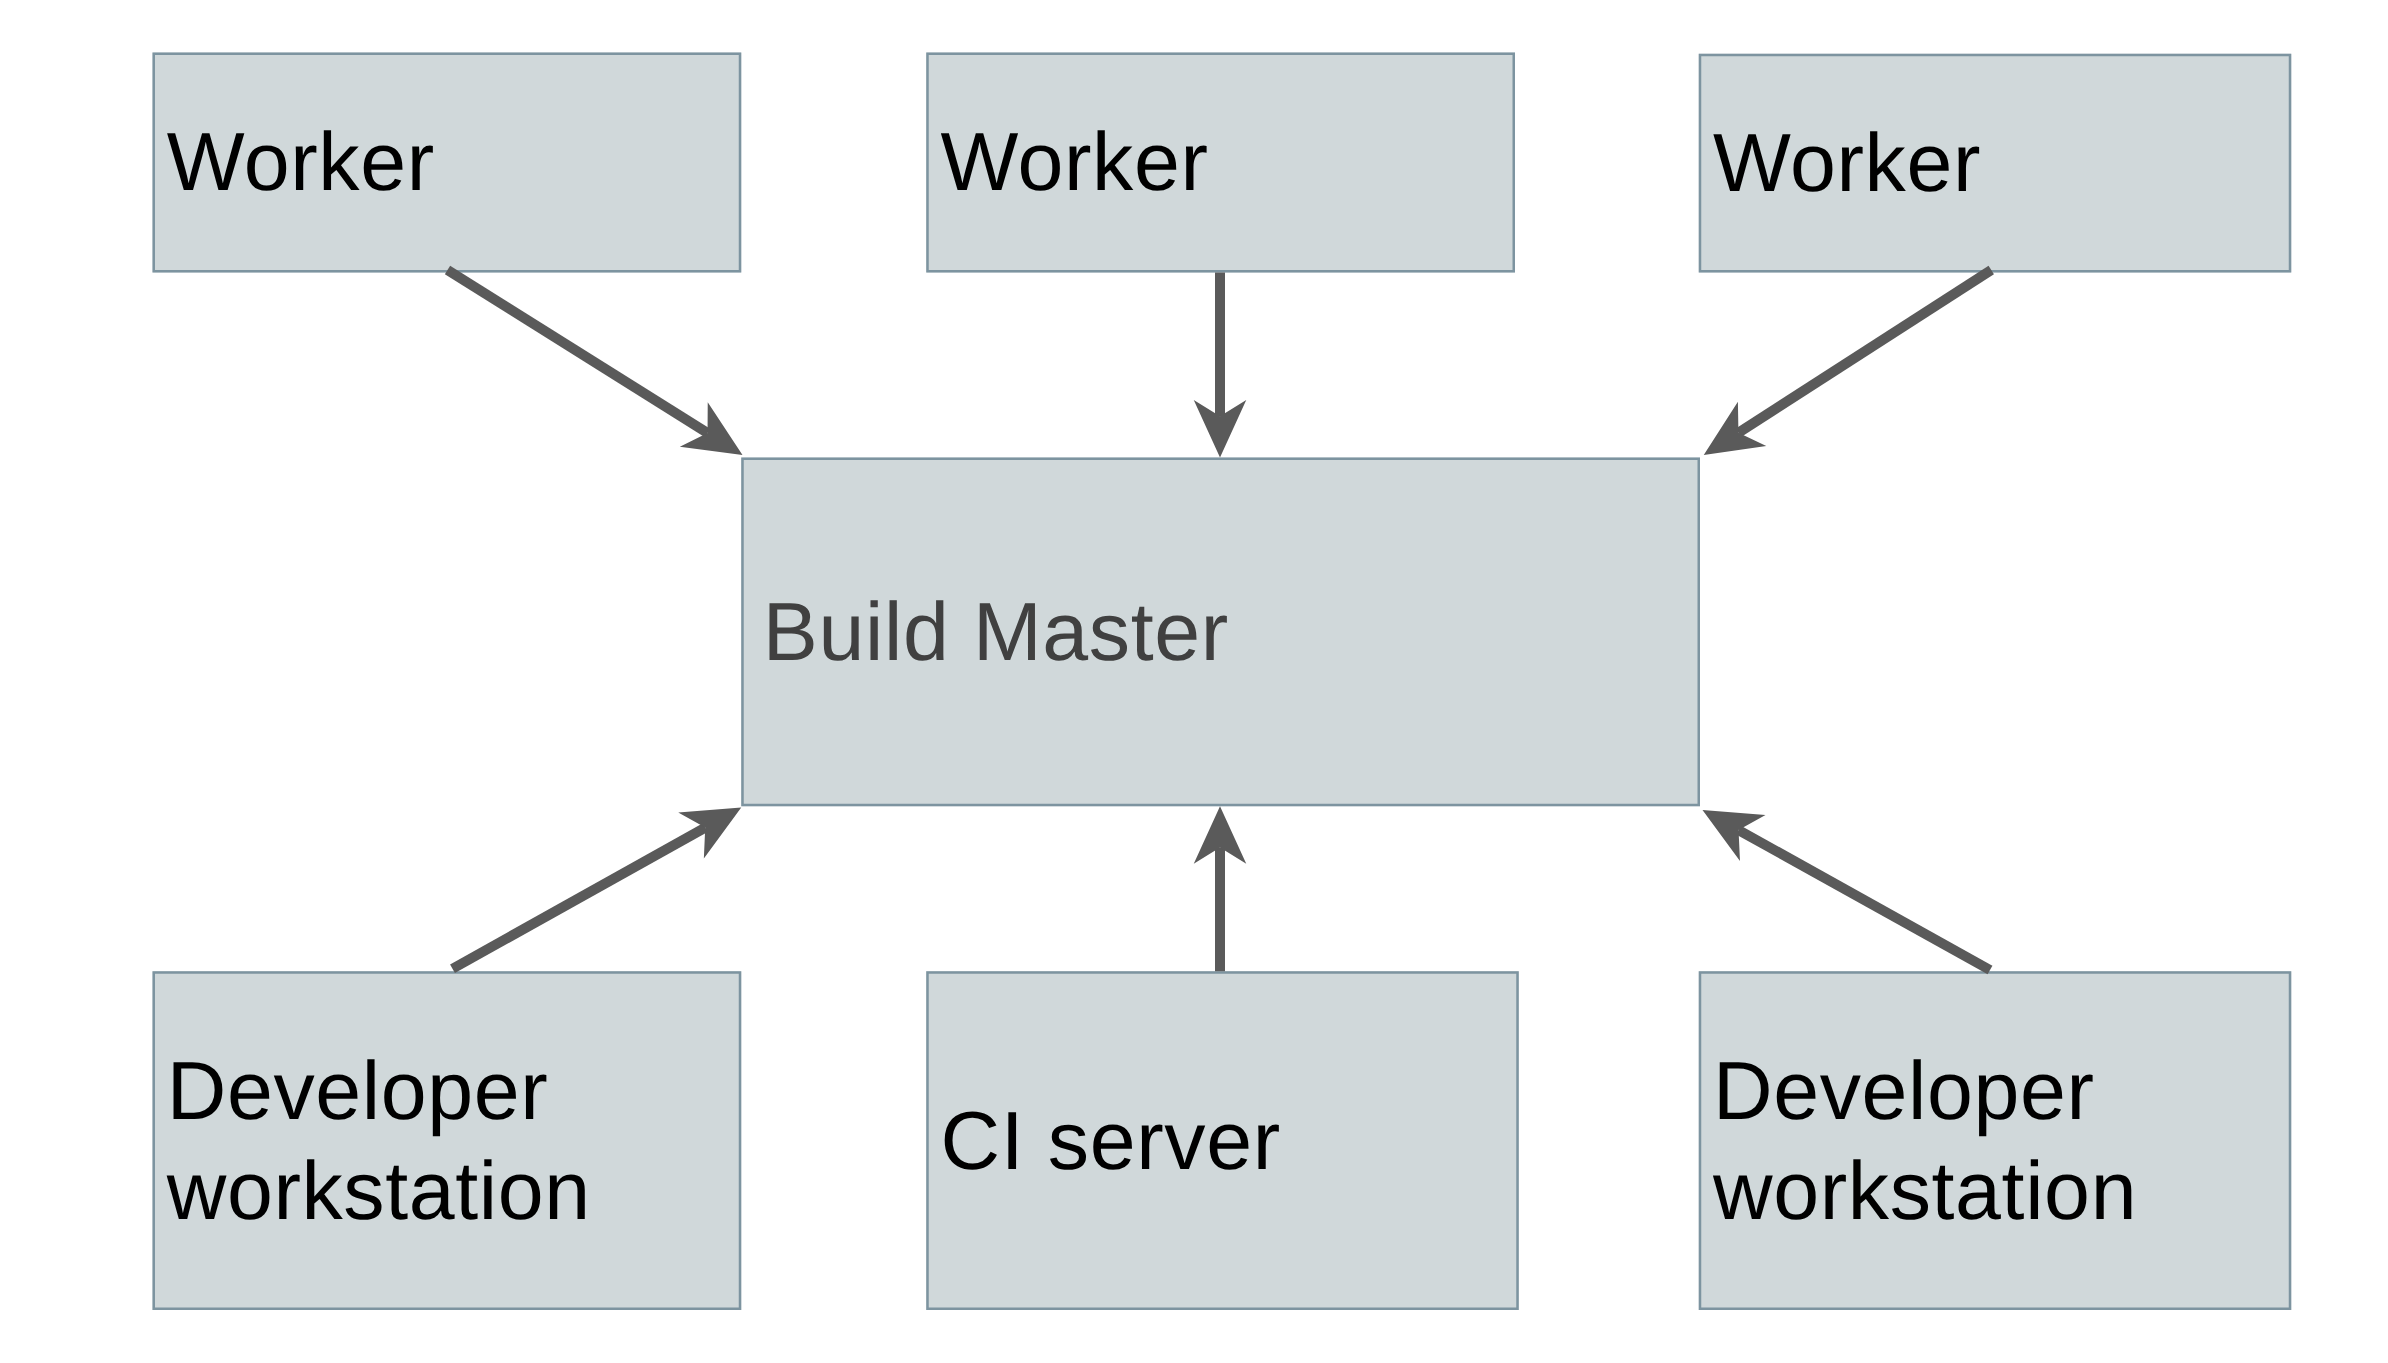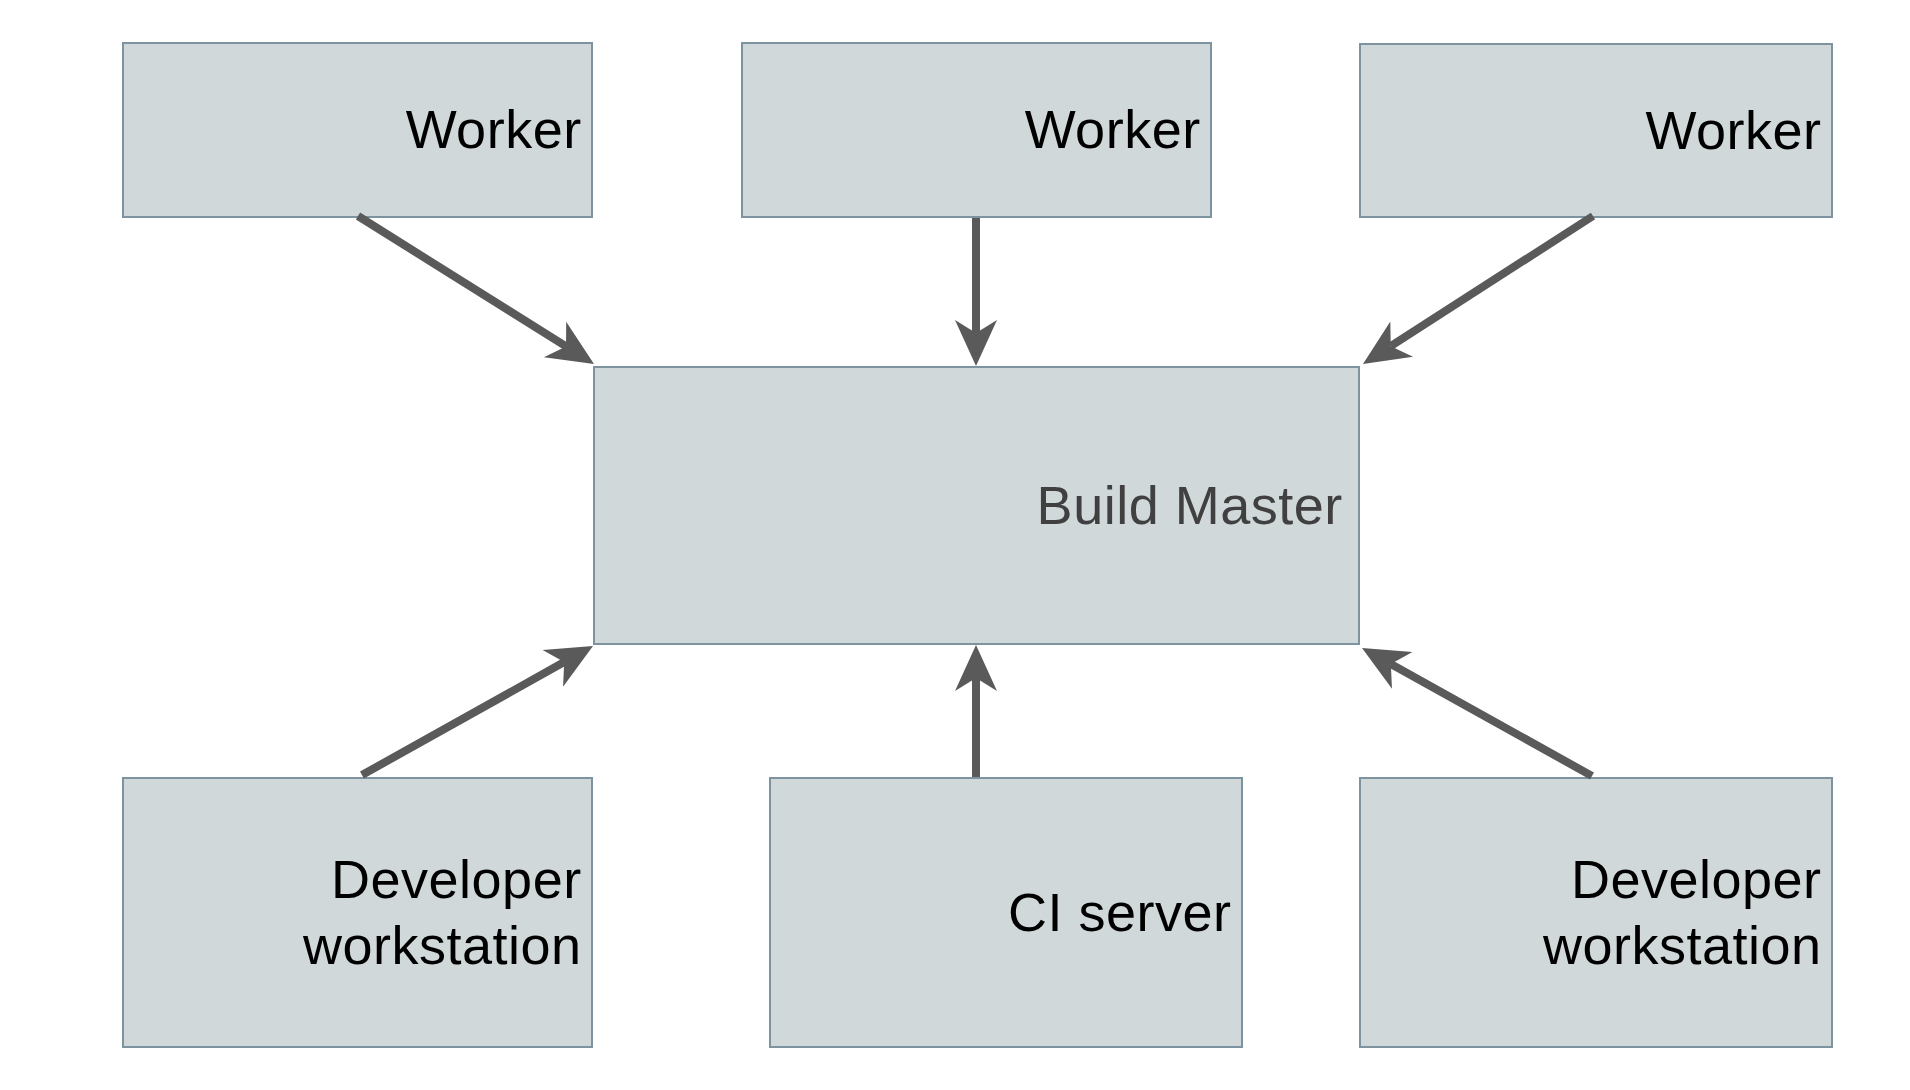--- a/index.html
+++ b/index.html
@@ -20,23 +20,23 @@
     box-sizing: border-box;
     border-style: solid;
     border-width: 2.5px;
     display: flex;
     align-items: center;
     justify-content: center;
   }
   .node-label {
     display: block;
     width: 96%;
-    font-size: 54px;
+    font-size: 66px;
     line-height: 1.21;
-    text-align: right;
+    text-align: left;
     letter-spacing: 0.5px;
     white-space: pre-line;
   }
   svg.arrows-layer {
     position: absolute;
     left: 0;
     top: 0;
     pointer-events: none;
   }
 </style>
@@ -52,21 +52,21 @@
     </div>
     <div class="node" style="left: 1359px; top: 43px; width: 474px; height: 175px; background: rgb(208, 216, 218); border-color: rgb(125, 148, 160);">
       <span class="node-label" style="color: rgb(0, 0, 0);">Worker</span>
     </div>
     <div class="node" style="left: 593px; top: 366px; width: 767px; height: 279px; background: rgb(208, 216, 218); border-color: rgb(125, 148, 160);">
       <span class="node-label" style="color: #404040;">Build Master</span>
     </div>
     <div class="node" style="left: 122px; top: 777px; width: 471px; height: 271px; background: rgb(208, 216, 218); border-color: rgb(125, 148, 160);">
       <span class="node-label" style="color: rgb(0, 0, 0);">Developer workstation</span>
     </div>
-    <div class="node" style="left: 741px; top: 777px; width: 474px; height: 271px; background: rgb(208, 216, 218); border-color: rgb(125, 148, 160); margin-left: 28px;">
+    <div class="node" style="left: 741px; top: 777px; width: 474px; height: 271px; background: rgb(208, 216, 218); border-color: rgb(125, 148, 160);">
       <span class="node-label" style="color: rgb(0, 0, 0);">CI server</span>
     </div>
     <div class="node" style="left: 1359px; top: 777px; width: 474px; height: 271px; background: rgb(208, 216, 218); border-color: rgb(125, 148, 160);">
       <span class="node-label" style="color: rgb(0, 0, 0);">Developer workstation</span>
     </div>
     <svg width="1910" height="1090" viewBox="0 0 1910 1090" class="arrows-layer">
       <g>
         <line x1="358" y1="216" x2="566.0427093034252" y2="346.46746176655483" stroke="#5a5a5a" stroke-width="8"></line>
         <polygon points="594,364 543.8721613653096,357.35170745119973 566.0427093034252,346.46746176655483 566.1863009351488,321.7697011101047" fill="#5a5a5a"></polygon>
       </g>

